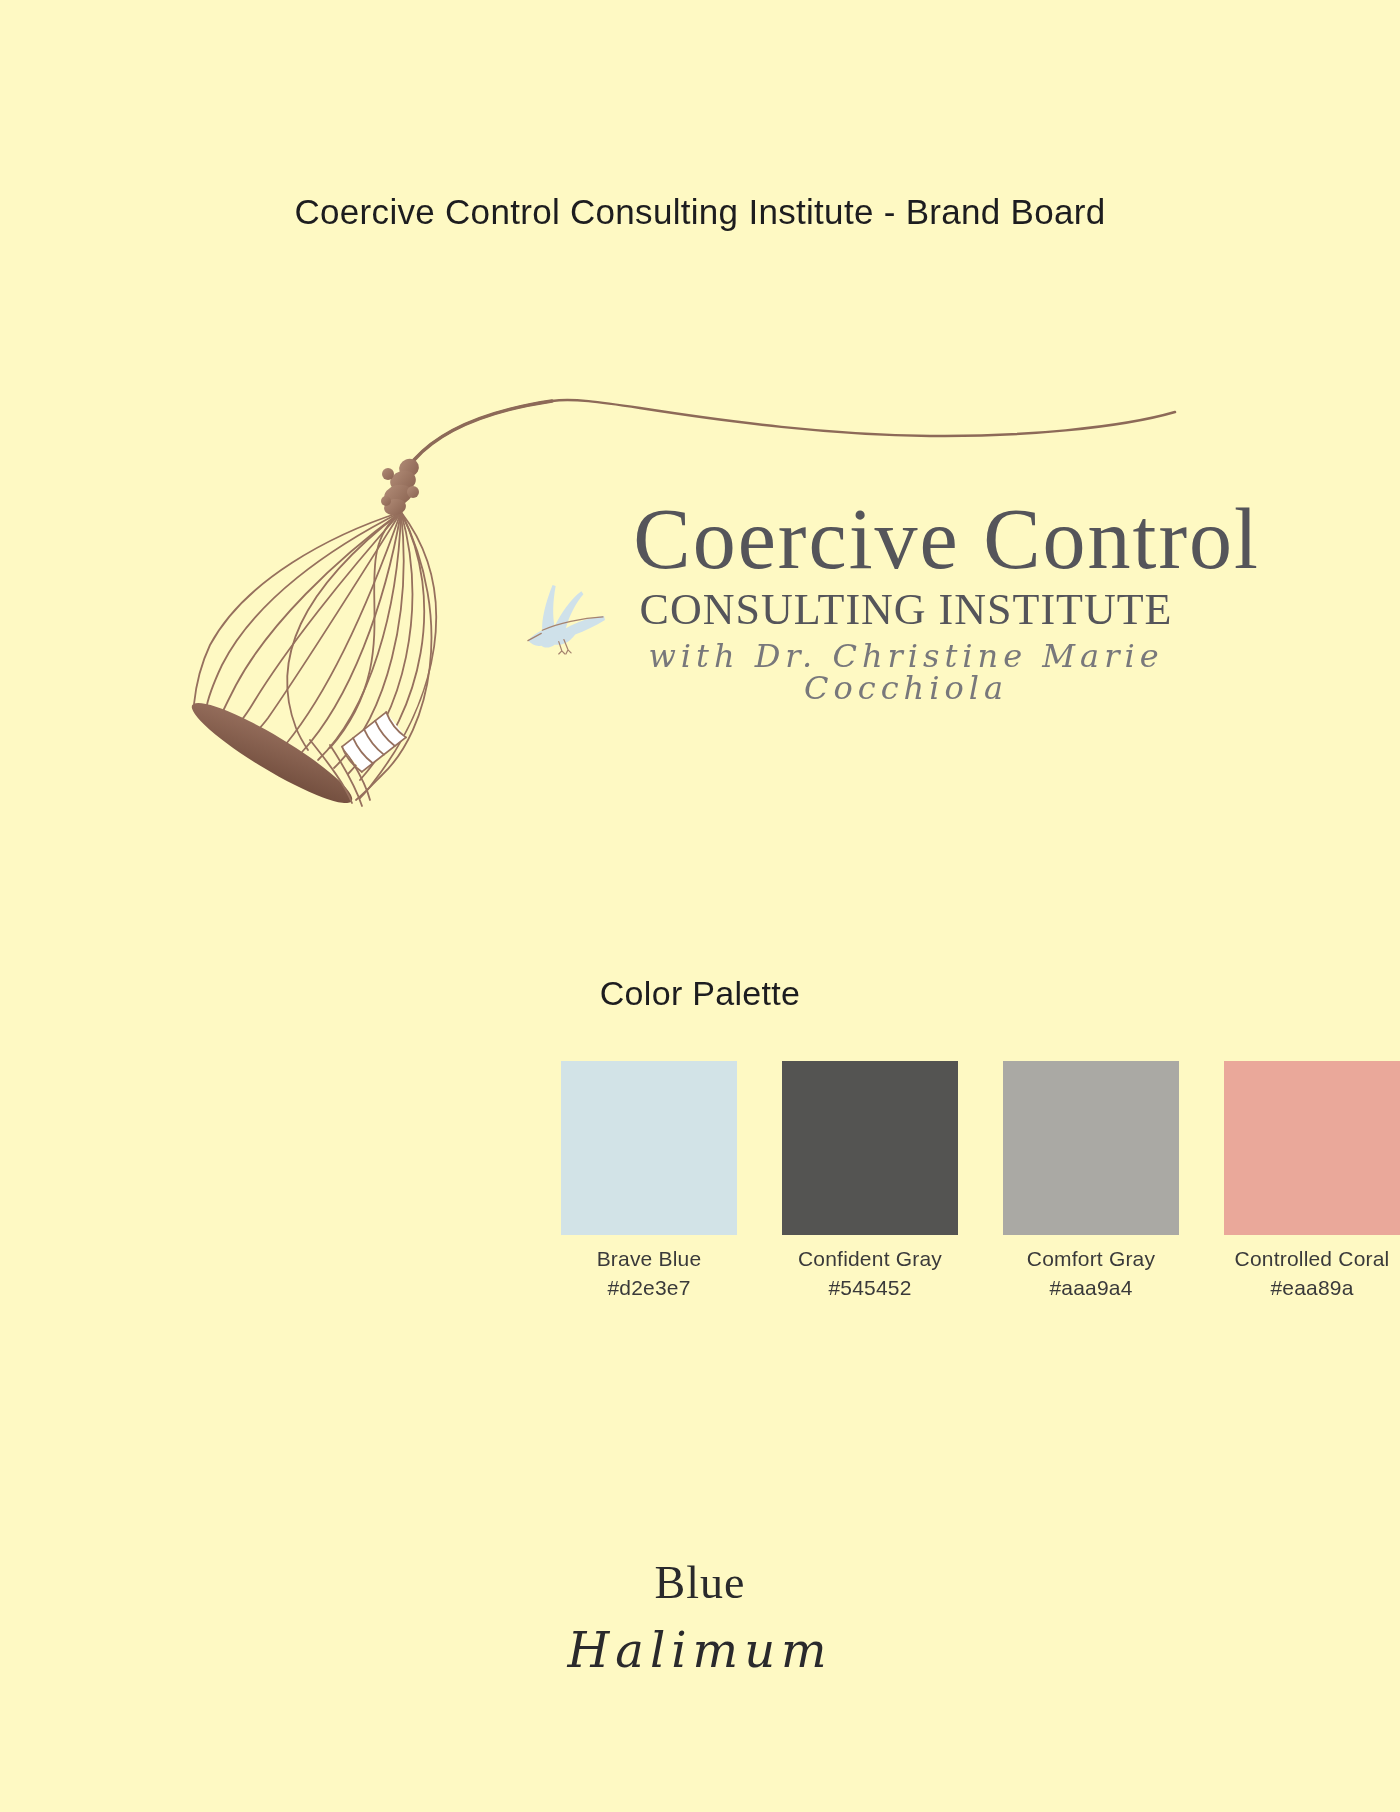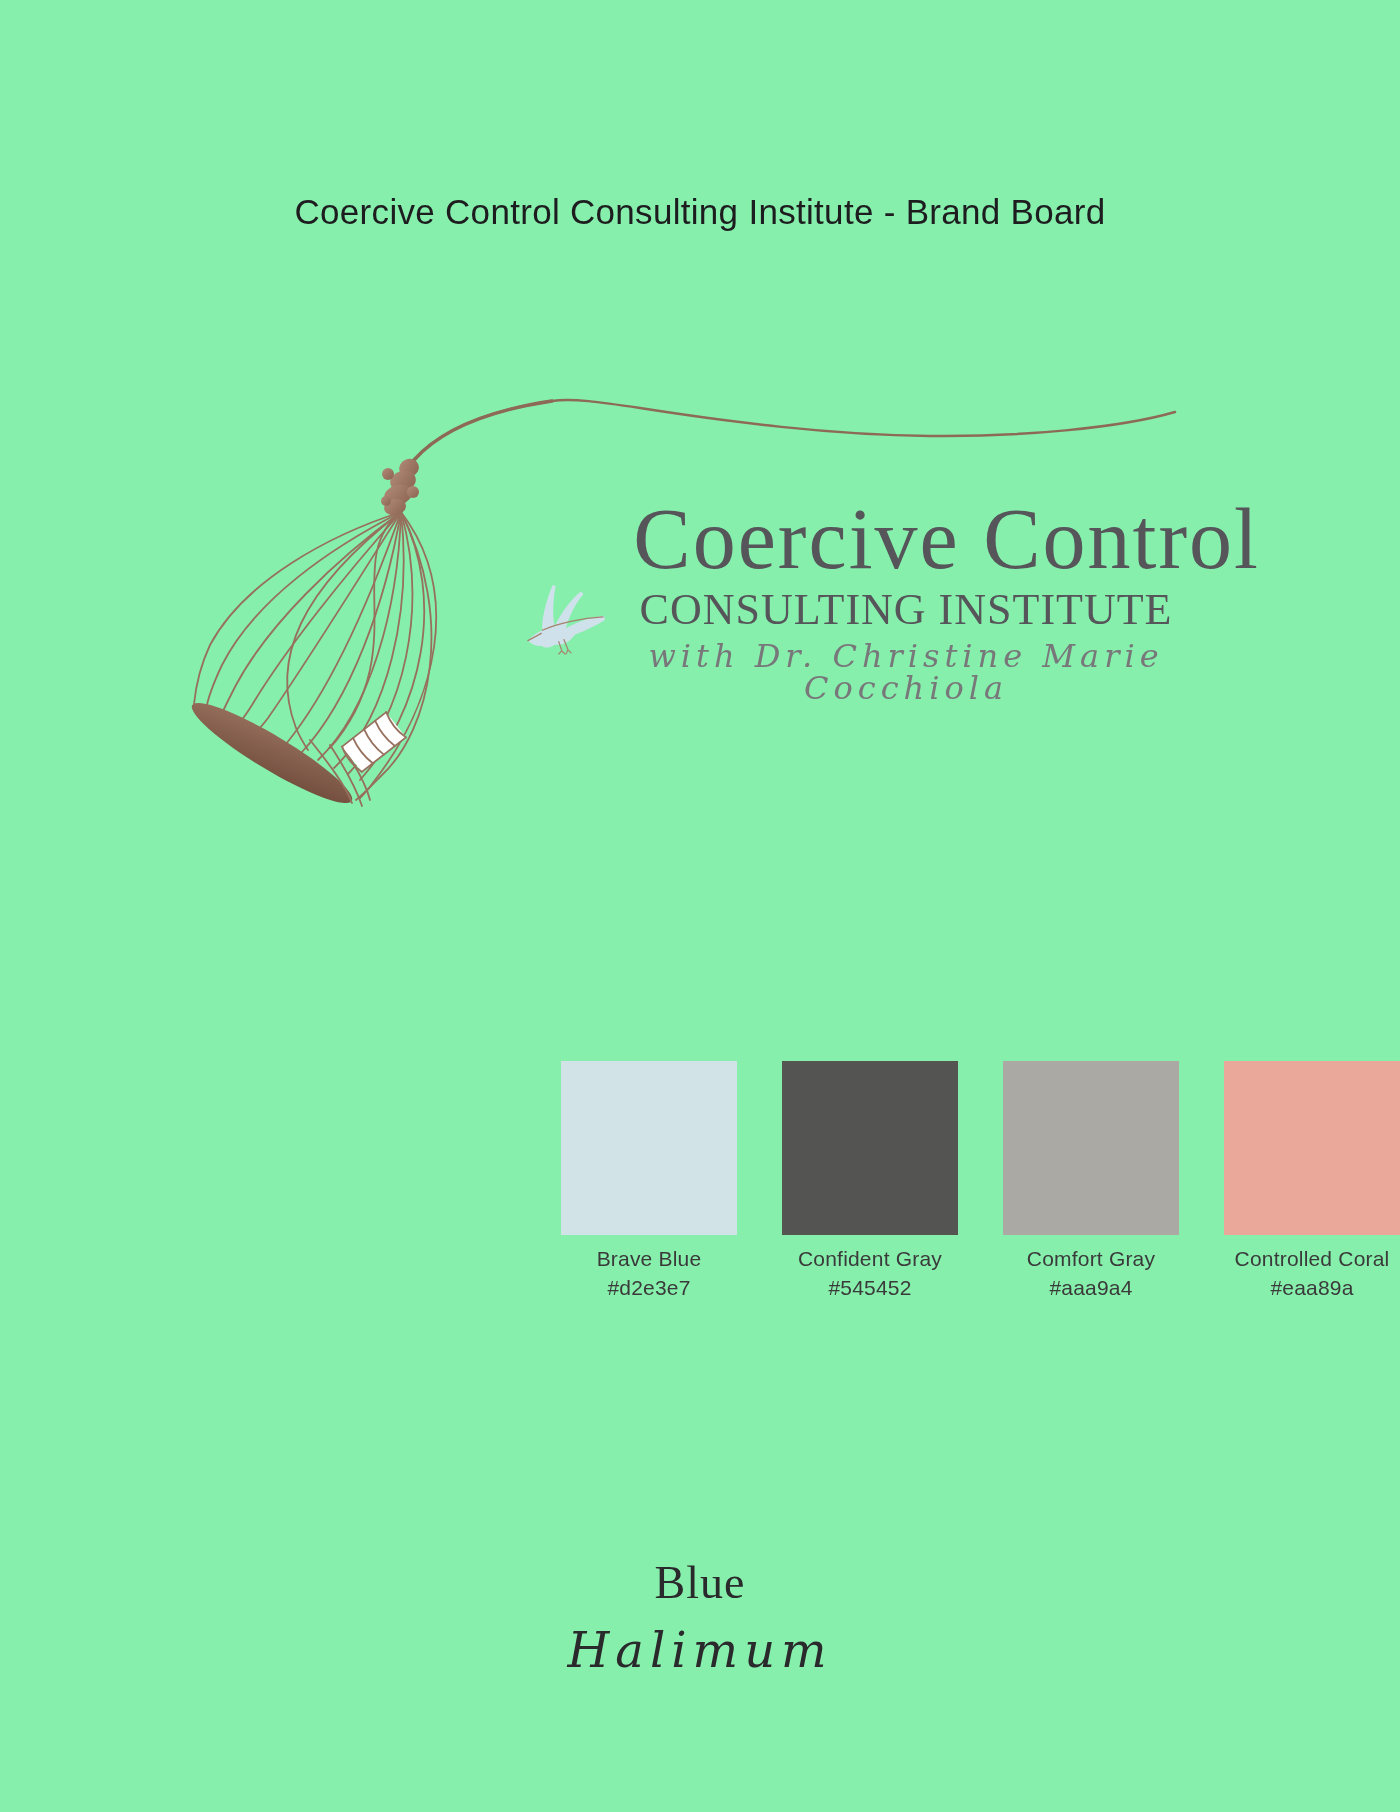--- a/index.html
+++ b/index.html
@@ -1,19 +1,19 @@
 <!DOCTYPE html>
 <html><head>
 <meta charset="utf-8">
 <style>
   html,body{margin:0;padding:0;background:#ffffff;}
   .page{
     position:relative;
     width:1400px;height:1812px;
-    background:#86efac;
+    background:#fef9c3;
     overflow:hidden;
     font-family:"Liberation Sans","DejaVu Sans",sans-serif;
   }
   .abs{position:absolute;}
   .center-text{left:0;width:1400px;text-align:center;}
   .board-title{
     top:192px;
     font-size:35px;
     letter-spacing:0.3px;
     color:#1d1d1f;
@@ -185,20 +185,21 @@
       <path d="M3,57 L16,50"></path>
       <path d="M33,58 L36,67 M36,67 L33,70 M36,67 L39,70"></path>
       <path d="M38,56 L42,66 M42,66 L40,70 M42,66 L45,69"></path>
     </g>
   </svg>
 
   <div class="abs logo-wordmark">Coercive Control</div>
   <div class="abs logo-tagline">with Dr. Christine Marie Cocchiola</div>
   <div class="abs logo-subtitle">CONSULTING INSTITUTE</div>
 
+  <div class="abs center-text section-heading palette-heading">Color Palette</div>
 
   <div class="abs swatch-row">
     <div class="swatch-cell">
       <div class="swatch-square" style="background-color: rgb(210, 227, 231);"></div>
       <div class="swatch-name">Brave Blue</div>
       <div class="swatch-hex">#d2e3e7</div>
     </div>
     <div class="swatch-cell">
       <div class="swatch-square" style="background-color: rgb(84, 84, 82);"></div>
       <div class="swatch-name">Confident Gray</div>

